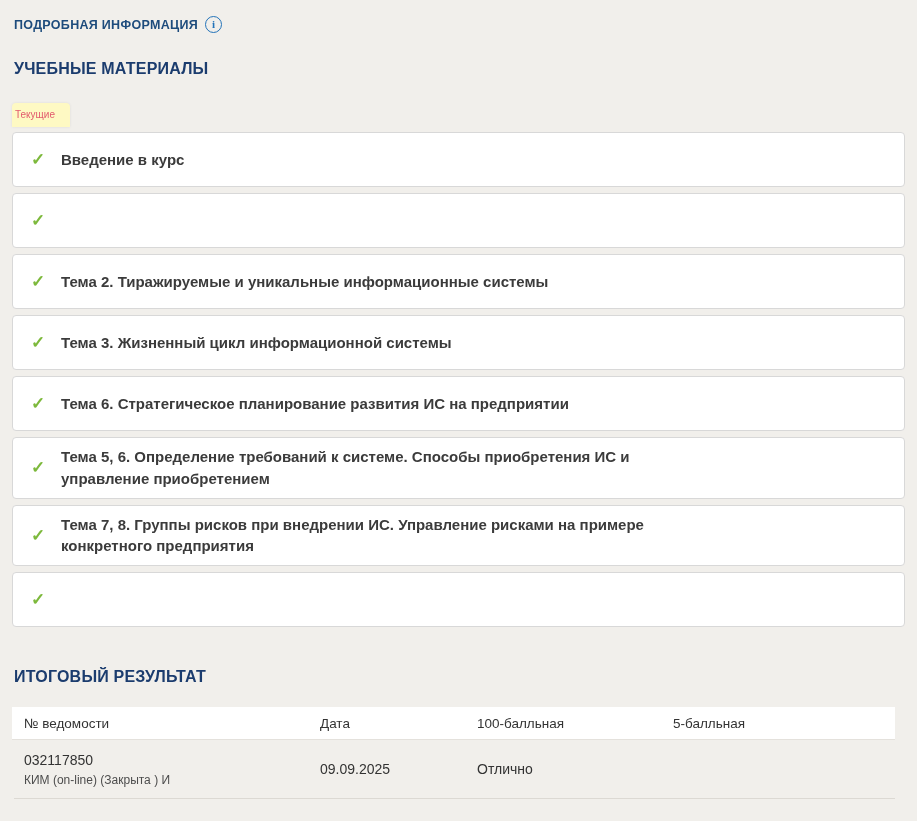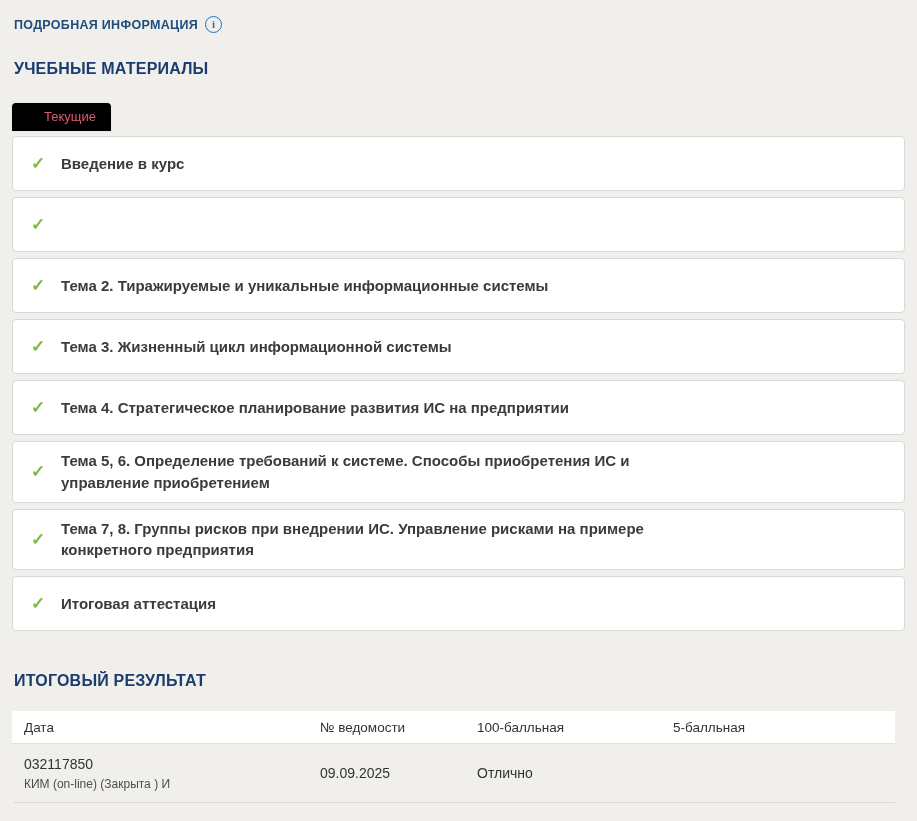--- a/index.html
+++ b/index.html
@@ -37,22 +37,22 @@
 
   
   .section-heading {
     font-size: 16px; font-weight: bold; color: #1b3c6e; letter-spacing: 0.2px;
   }
   .materials-heading { margin: 27px 2px 25px 2px; }
   .result-heading { margin: 41px 2px 21px 2px; }
 
   
   .tab {
-    display: inline-block; background: #000000; border-radius: 4px 4px 0 0;
-    padding: 6px 15px 7px 32px; font-size: 13px; color: #e25a6d;
+    display: inline-block; background: #fef9c3; border-radius: 4px 4px 0 0;
+    padding: 6px 15px 7px 3px; font-size: 10px; color: #e25a6d;
     box-shadow: 0 0 3px rgba(0,0,0,0.08); cursor: pointer;
   }
   .tab-row { margin-bottom: 5px; }
 
   
   .card {
     background: #ffffff; border: 1px solid #d8d8d8; border-radius: 4px;
     min-height: 55px; margin-bottom: 6px;
     display: flex; align-items: center;
     padding: 8px 20px 8px 18px; cursor: pointer;
@@ -119,42 +119,41 @@
     <div class="card">
       <span class="check-icon">✓</span>
       <span class="card-label">Тема 2. Тиражируемые и уникальные информационные системы</span>
     </div>
     <div class="card">
       <span class="check-icon">✓</span>
       <span class="card-label">Тема 3. Жизненный цикл информационной системы</span>
     </div>
     <div class="card">
       <span class="check-icon">✓</span>
-      <span class="card-label">Тема 4. Стратегическое планирование развития ИС на предприятии</span>
+      <span class="card-label">Тема 6. Стратегическое планирование развития ИС на предприятии</span>
     </div>
     <div class="card">
       <span class="check-icon">✓</span>
       <span class="card-label">Тема 5, 6. Определение требований к системе. Способы приобретения ИС и управление приобретением</span>
     </div>
     <div class="card">
       <span class="check-icon">✓</span>
       <span class="card-label">Тема 7, 8. Группы рисков при внедрении ИС. Управление рисками на примере конкретного предприятия</span>
     </div>
     <div class="card">
       <span class="check-icon">✓</span>
-      <span class="card-label">Итоговая аттестация</span>
     </div>
   </div>
 
   <h2 class="section-heading result-heading">ИТОГОВЫЙ РЕЗУЛЬТАТ</h2>
 
   <div class="result-table">
     <div class="t-row t-head">
+      <div class="t-cell">№ ведомости</div>
       <div class="t-cell">Дата</div>
-      <div class="t-cell">№ ведомости</div>
       <div class="t-cell">100-балльная</div>
       <div class="t-cell">5-балльная</div>
     </div>
     <div class="t-row t-body">
       <div class="t-cell">
         <span class="cell-main">032117850</span>
         <span class="cell-sub">КИМ (on-line) (Закрыта ) И</span>
       </div>
       <div class="t-cell">
         <span class="cell-main">09.09.2025</span>

